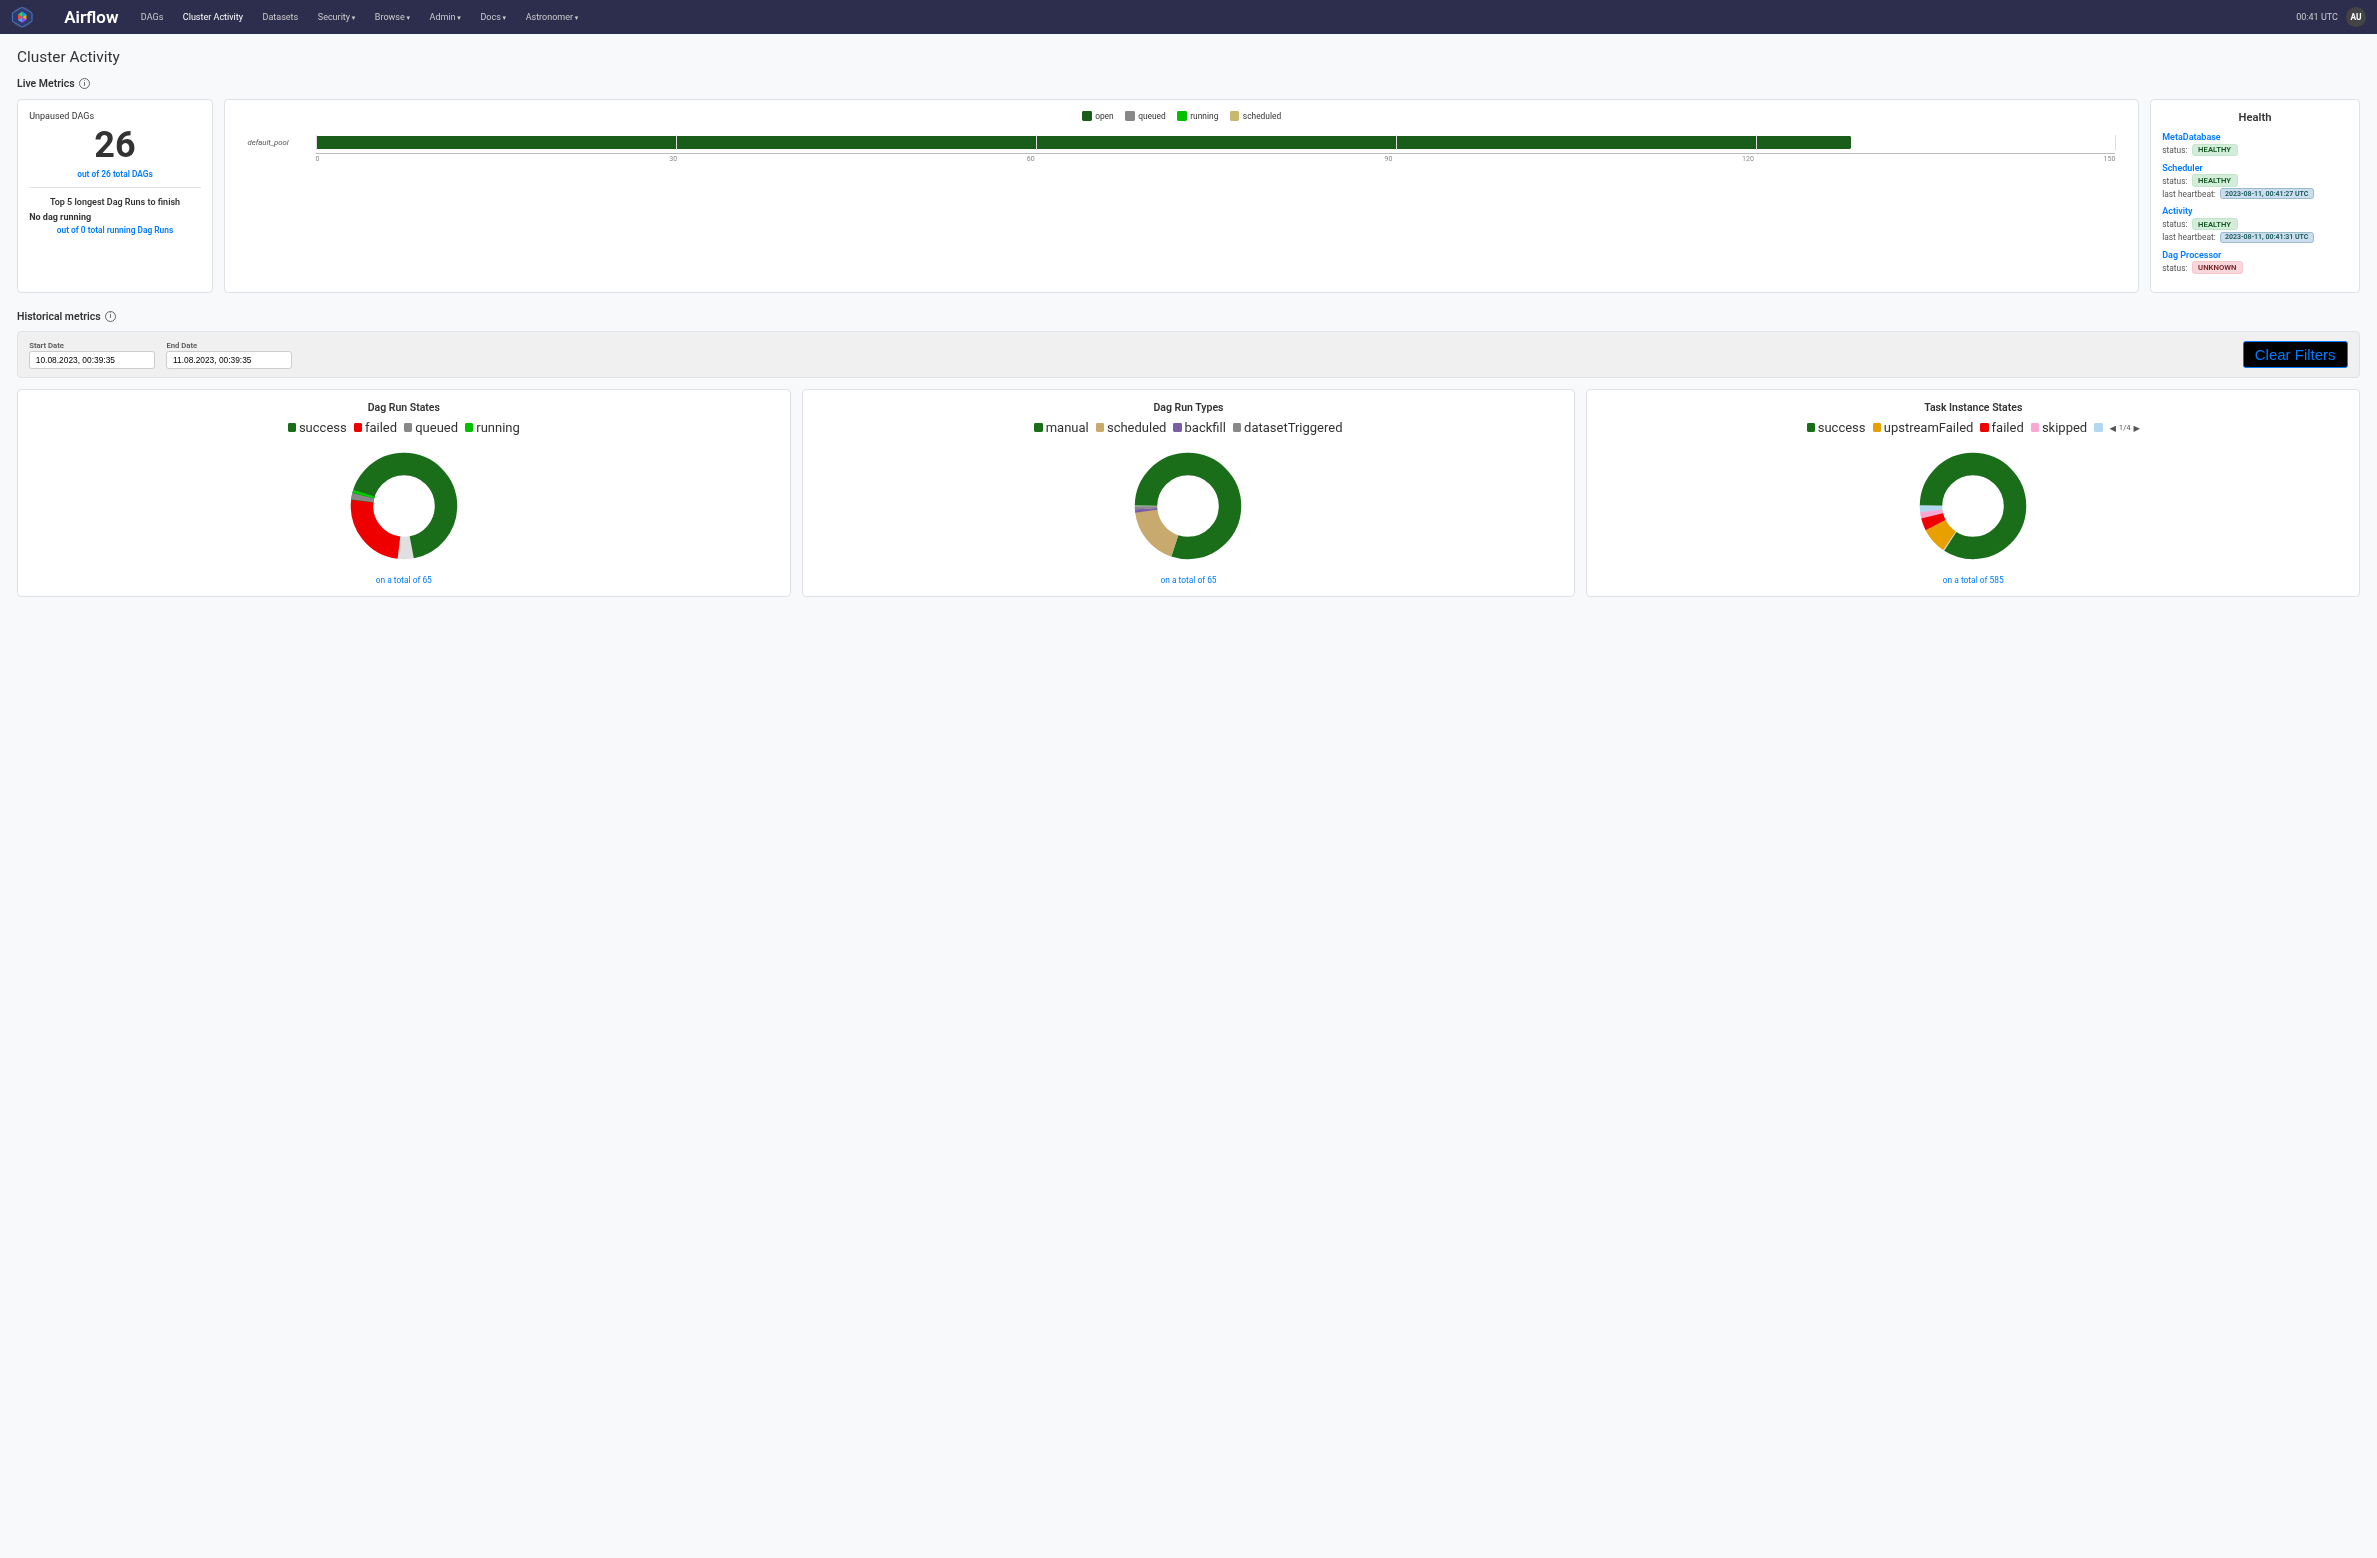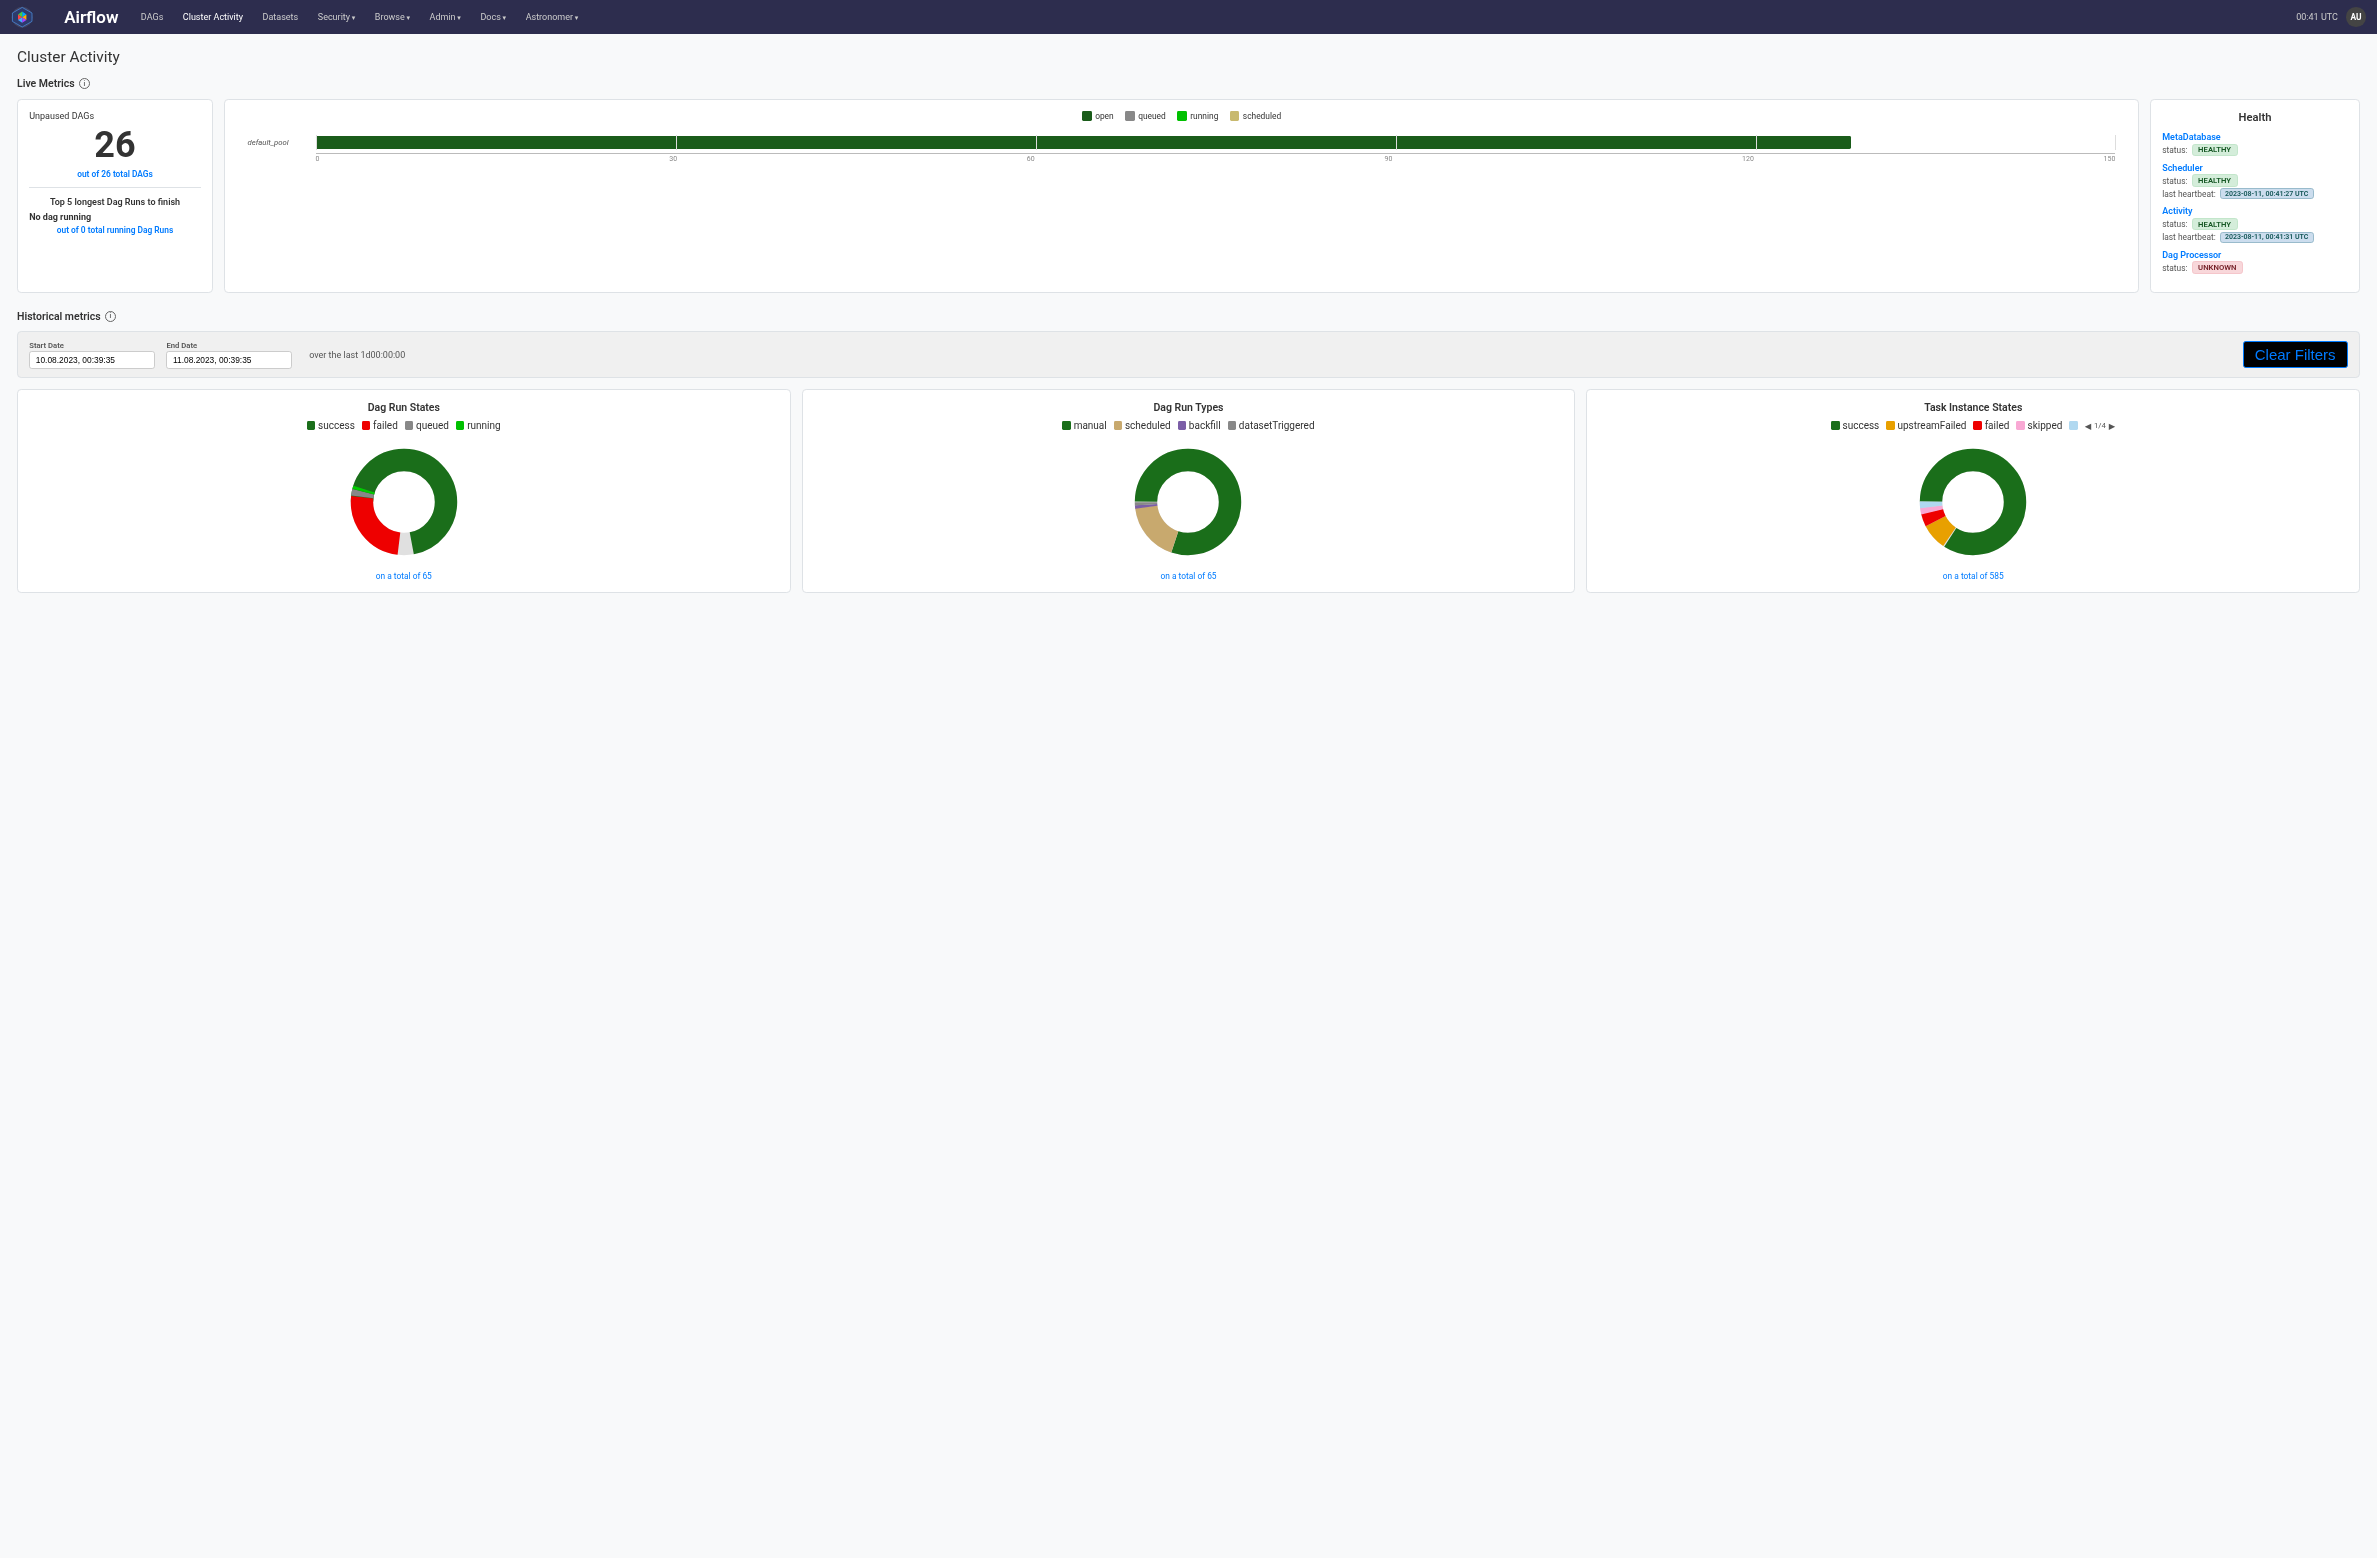--- a/index.html
+++ b/index.html
@@ -66,21 +66,21 @@
     .filter-label { font-size: 7.7px; color: #555; font-weight: 600; }
     .filter-input { border: 0.7px solid #ccc; border-radius: 2.8px; padding: 2.8px 5.6px; font-size: 8.4px; background: #fff; }
     .filter-period { font-size: 9px; color: #555; margin-left: 5.6px; flex: 1; }
     .clear-filters-btn { margin-left: auto; border: 0.7px solid #007bff; color: #007bff; background: #000000; padding: 4.2px 11.2px; border-radius: 2.8px; cursor: pointer; font-size: 15px; }
 
     
     .charts-row { display: grid; grid-template-columns: 1fr 1fr 1fr; gap: 11.2px; }
     .chart-card { background: #fff; border: 0.7px solid #dee2e6; border-radius: 4.2px; padding: 11.2px; }
     .chart-card-title { text-align: center; font-size: 10.5px; font-weight: 600; margin-bottom: 5.6px; }
     .chart-legend { display: flex; flex-wrap: wrap; align-items: center; gap: 7px; justify-content: center; margin-bottom: 8.4px; }
-    .chart-legend-item { display: flex; align-items: center; gap: 2.8px; font-size: 10px; }
+    .chart-legend-item { display: flex; align-items: center; gap: 2.8px; font-size: 13px; }
     .legend-square { width: 8.4px; height: 8.4px; border-radius: 1.4px; }
     .donut-container { display: flex; justify-content: center; align-items: center; position: relative; width: 126px; height: 126px; margin: 0 auto 5.6px; }
     .donut-total { text-align: center; font-size: 8.4px; color: #007bff; }
     .pagination { display: flex; align-items: center; gap: 2.8px; font-size: 7.7px; color: #555; }
     .page-btn { border: none; background: none; cursor: pointer; font-size: 8.4px; color: #555; }
   </style>
 </head>
 <body>
 
 <nav>
@@ -262,21 +262,20 @@
 
     <div class="filter-bar">
       <div class="filter-group">
         <label class="filter-label">Start Date</label>
         <input class="filter-input" type="text" style="width: 126px;" value="10.08.2023, 00:39:35">
       </div>
       <div class="filter-group">
         <label class="filter-label">End Date</label>
         <input class="filter-input" type="text" style="width: 126px;" value="11.08.2023, 00:39:35">
       </div>
-      <span class="filter-period">over the last 1d00:00:00</span>
       <button class="clear-filters-btn">Clear Filters</button>
     </div>
 
     <div class="charts-row">
 
       <div class="chart-card">
         <div class="chart-card-title">Dag Run States</div>
         <div class="chart-legend">
           <div class="chart-legend-item">
             <div class="legend-square" style="background:#1a6e1a;"></div>

